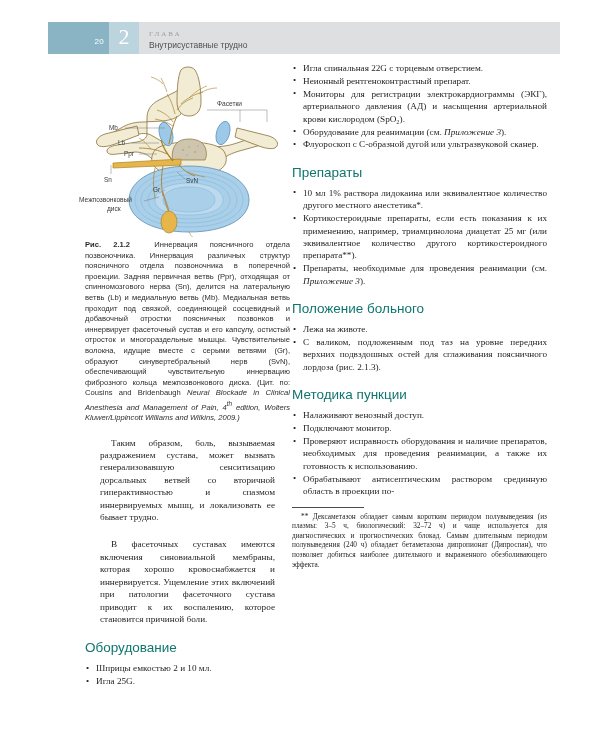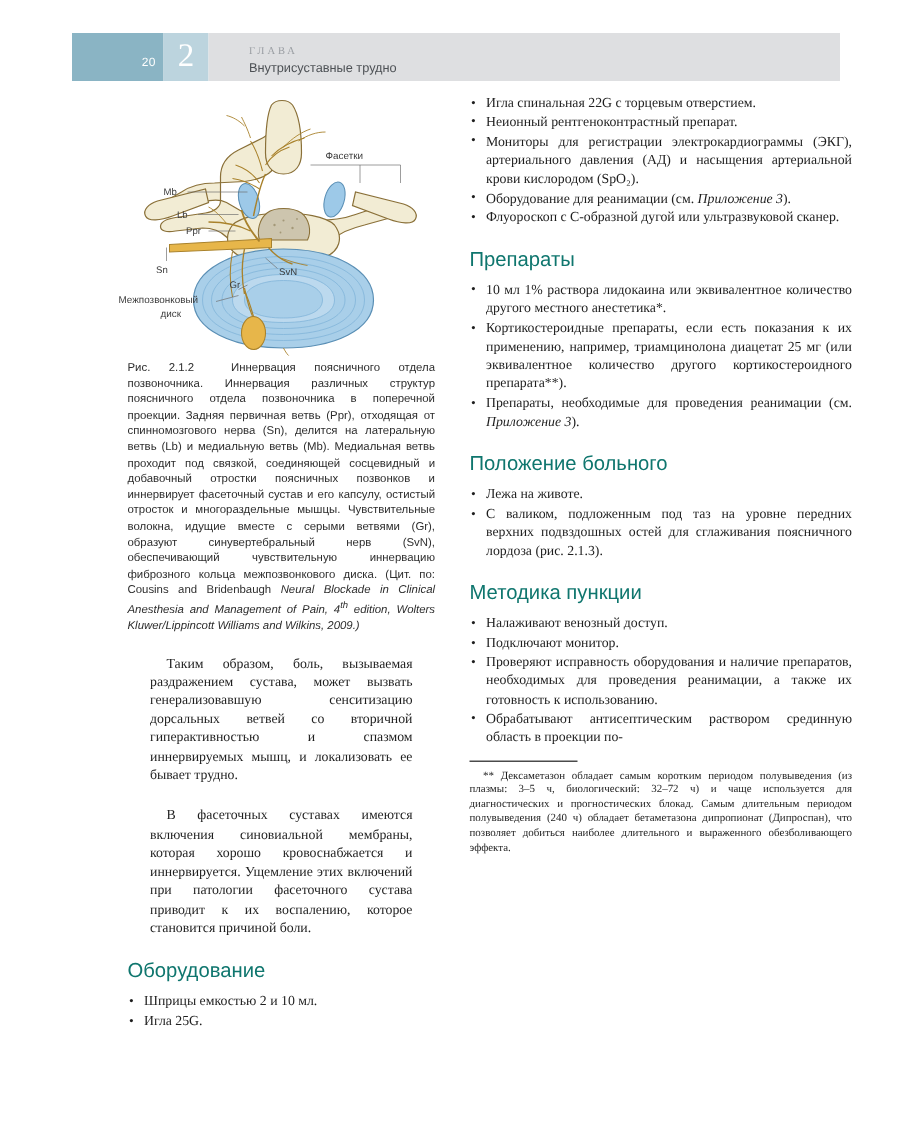--- a/index.html
+++ b/index.html
@@ -47,21 +47,21 @@
     display: flex;
     align-items: center;
     justify-content: center;
     box-sizing: border-box;
     padding-bottom: 2px;
   }
   .hdr-titles {
     flex: 1;
     background: #dedfe1;
     box-sizing: border-box;
-    padding: 3px 0 0 27px;
+    padding: 3px 0 0 10px;
     display: flex;
     flex-direction: column;
     justify-content: center;
   }
   .hdr-kicker {
     font-family: "Liberation Serif", serif;
     font-size: 7px;
     letter-spacing: 2px;
     color: #9a9ea3;
     text-transform: uppercase;
@@ -76,21 +76,21 @@
 
   
   .col-left {
     position: absolute;
     left: 85px;
     top: 62px;
     width: 205px;
   }
   .col-right {
     position: absolute;
-    left: 313px;
+    left: 292px;
     top: 62px;
     width: 255px;
   }
 
   
   .figure-block {
     width: 205px;
     height: 172px;
     position: relative;
   }
@@ -103,21 +103,21 @@
   
   .fig-caption {
     font-family: "Liberation Sans", sans-serif;
     font-size: 7.6px;
     line-height: 10.6px;
     color: #2d2d2d;
     text-align: justify;
     margin-top: 6px;
   }
   .fig-caption .fignum {
-    font-weight: normal;
+    font-weight: bold;
   }
   .fig-caption .cite-italic {
     font-style: italic;
   }
 
   
   p.body-par {
     font-family: "Liberation Serif", serif;
     font-size: 9.2px;
     line-height: 12.4px;

